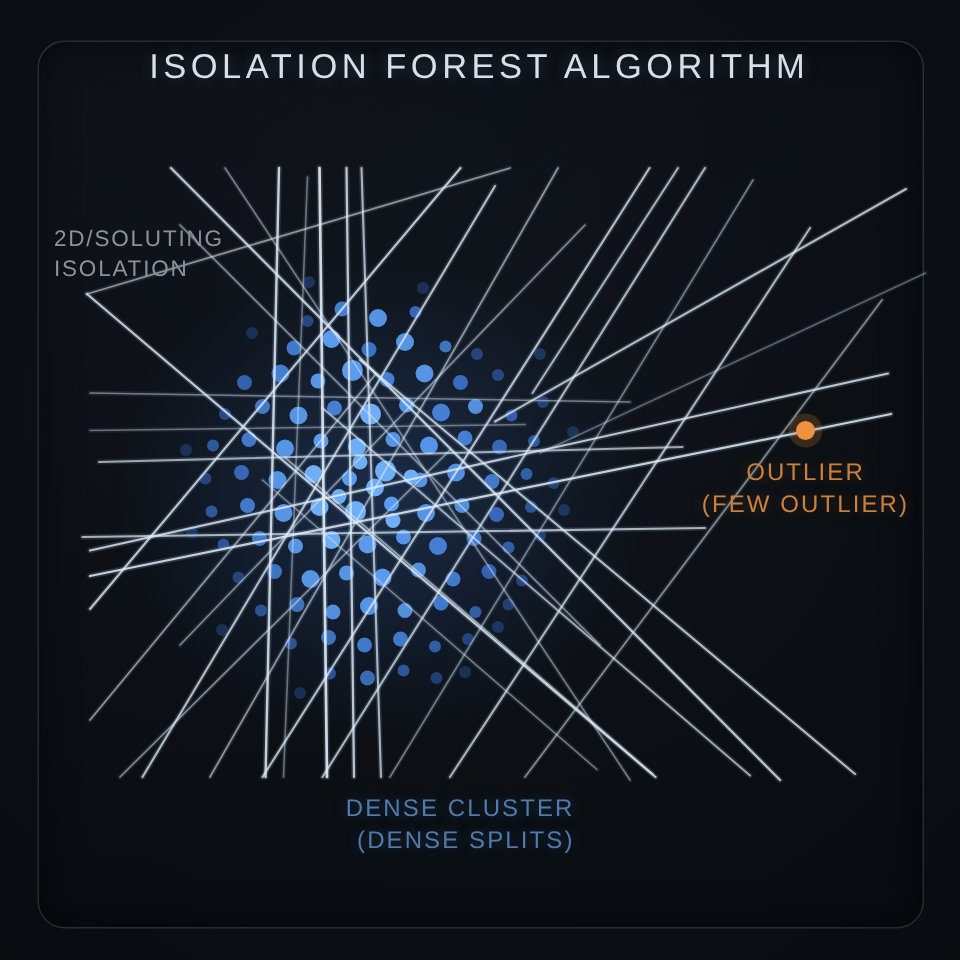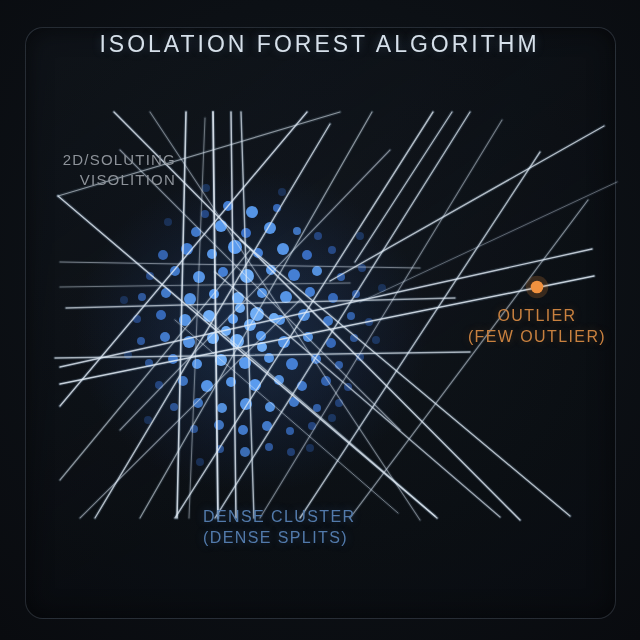--- a/index.html
+++ b/index.html
@@ -20,31 +20,31 @@
     position:absolute;left:0;top:0;width:640px;height:640px;pointer-events:none;
     background:radial-gradient(ellipse 235px 215px at 252px 332px,
       rgba(58,108,188,0.28) 0%, rgba(32,62,116,0.14) 52%, rgba(0,0,0,0) 75%);
   }
   .title{
     position:absolute;left:25px;top:31px;width:589px;
     text-align:center;font-size:23px;font-weight:300;letter-spacing:3px;
     color:#d6e0ea;text-shadow:0 0 10px rgba(140,180,220,0.25);
   }
   .corner-note{
-    position:absolute;left:36px;top:150px;width:140px;text-align:right;
+    position:absolute;left:36px;top:150px;width:140px;text-align:left;
     font-size:15px;font-weight:400;letter-spacing:1.2px;line-height:20px;
     color:#8d9299;
   }
   .outlier-label{
     position:absolute;left:452px;top:305px;width:170px;text-align:center;
     font-size:16px;font-weight:400;letter-spacing:1.4px;line-height:21px;
     color:#c9813f;text-shadow:0 0 9px rgba(230,140,60,0.25);
   }
   .cluster-label{
-    position:absolute;left:203px;top:506px;width:180px;text-align:left;
+    position:absolute;left:203px;top:529px;width:180px;text-align:right;
     font-size:16px;font-weight:400;letter-spacing:1.4px;line-height:21px;
     color:#527aab;text-shadow:0 0 9px rgba(80,130,200,0.35);
   }
   svg.plot{position:absolute;left:0;top:0;}
 </style>
 </head>
 <body>
 
 <div class="stage">
   <div class="panel"></div>
@@ -233,21 +233,21 @@
       <line x1="190" y1="305" x2="435" y2="516" stroke="#e3ecf6" stroke-width="1.2" stroke-opacity="0.55" stroke-linecap="round"></line>
       <line x1="175" y1="320" x2="398" y2="513" stroke="#e3ecf6" stroke-width="1" stroke-opacity="0.45" stroke-linecap="round"></line>
       <circle cx="537" cy="287" r="11.3" fill="rgba(240,145,60,0.20)"></circle>
       <circle cx="537" cy="287" r="6.3" fill="#f0913f"></circle>
     </svg>
 
   <div class="title">ISOLATION FOREST ALGORITHM</div>
 
   <div class="corner-note">
     <div>2D/SOLUTING</div>
-    <div>VISOLITION</div>
+    <div>ISOLATION</div>
   </div>
 
   <div class="outlier-label">
     <div>OUTLIER</div>
     <div>(FEW OUTLIER)</div>
   </div>
 
   <div class="cluster-label">
     <div>DENSE CLUSTER</div>
     <div>(DENSE SPLITS)</div>

